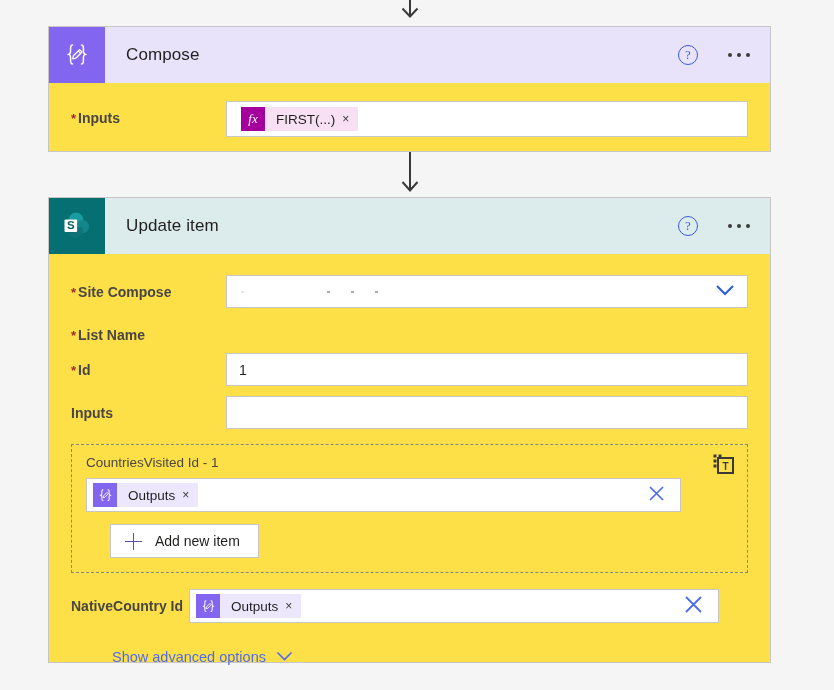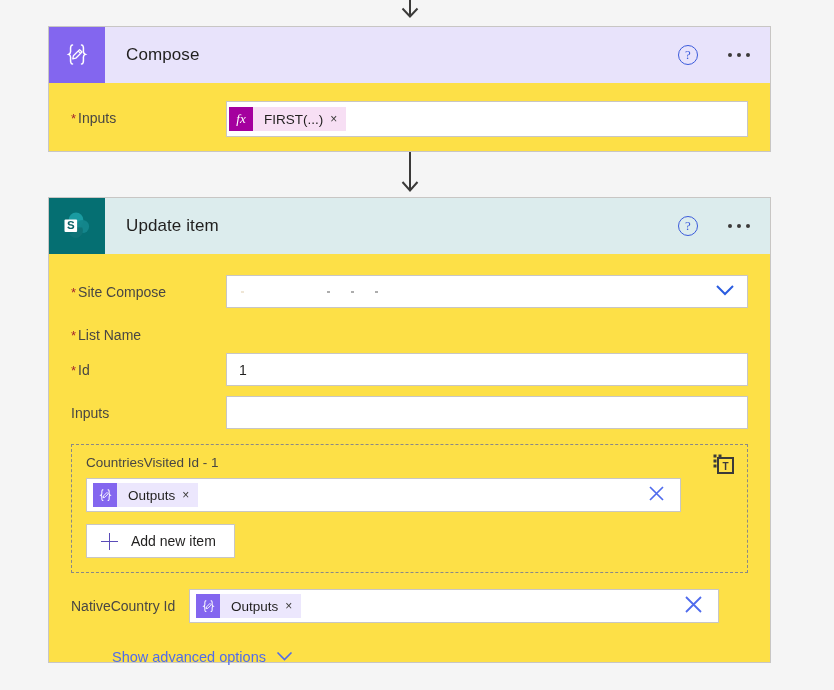--- a/index.html
+++ b/index.html
@@ -89,20 +89,21 @@
     display: flex;
     align-items: flex-start;
     padding: 0 22px 0 22px;
   }
   .field-label {
     font-size: 14px;
     color: #484644;
     padding-top: 9px;
     flex: 0 0 auto;
     white-space: nowrap;
+    font-weight: bold;
   }
   .req { color: #a4262c; font-size: 13px; margin-right: 2px; }
 
   .field-ctrl { position: relative; }
 
   .input-box {
     border: 1px solid #c8c6c4;
     background: #ffffff;
     height: 34px;
     display: flex;
@@ -187,20 +188,21 @@
     height: 34px;
     border: 1px solid #c8c6c4;
     background: #ffffff;
     display: inline-flex;
     align-items: center;
     gap: 13px;
     padding: 0 18px 0 14px;
     font-size: 14px;
     color: #201f1e;
     cursor: pointer;
+    margin-left: 24px;
   }
   .plus {
     display: inline-block;
     width: 17px; height: 17px;
     position: relative;
   }
   .plus::before, .plus::after {
     content: ""; position: absolute; background: #5a4bb8;
   }
   .plus::before { left: 8px; top: 0; width: 1.4px; height: 17px; }
@@ -251,21 +253,21 @@
         </div>
       </div>
     </div>
 
     <div class="card-body">
       <div class="row" style="padding-top:18px;">
         <div class="field-label" style="width:155px;">
           <span class="req">*</span><span>Inputs</span>
         </div>
         <div class="field-ctrl" style="width:530px;">
-          <div class="input-box" style="height:36px; padding-left:2px;">
+          <div class="input-box" style="height:36px; padding-left:14px;">
             <span class="chip fx">
               <span class="chip-ico">fx</span>
               <span class="chip-text">
                 <span>FIRST(...)</span>
                 <span class="chip-x">×</span>
               </span>
             </span>
           </div>
         </div>
       </div>

